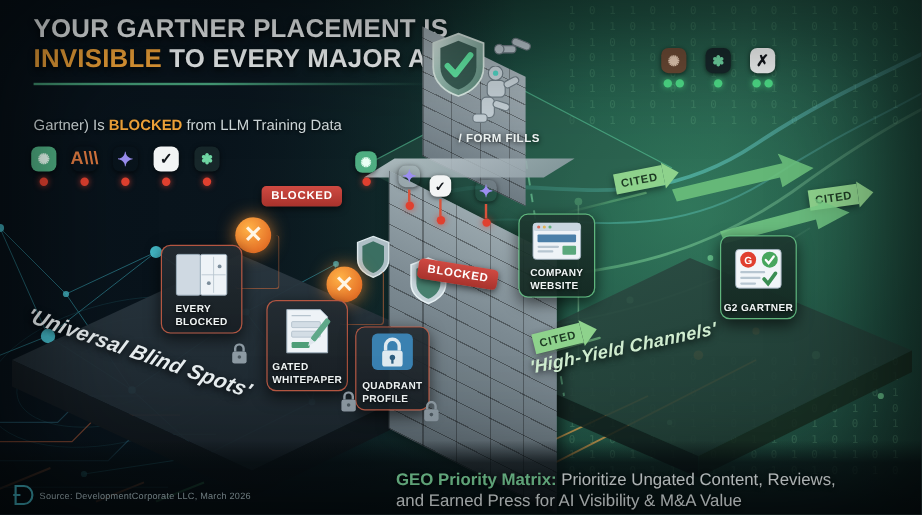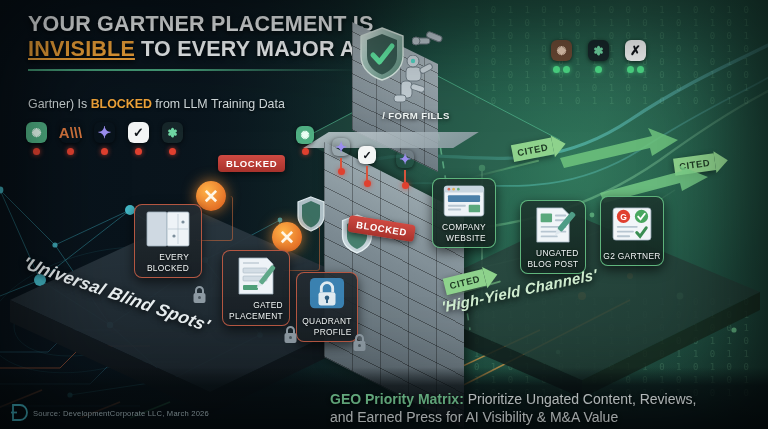--- a/index.html
+++ b/index.html
@@ -28,21 +28,21 @@
   .waves{position:absolute;left:330px;top:0;width:438px;height:429px;}
   .streaks{position:absolute;inset:0;}
 
   
   .platform{position:absolute;left:0;top:0;width:768px;height:429px;}
 
   
   .header{position:absolute;left:28px;top:12px;width:360px;}
   .h1{font-size:21.5px;font-weight:bold;color:#f2f6f7;line-height:25px;letter-spacing:.2px;
       text-shadow:0 2px 5px rgba(0,0,0,.8);}
-  .h1 .amber{color:#f0a339;text-decoration:underline;}
+  .h1 .amber{color:#f0a339;}
   .rule{width:330px;height:1.5px;margin:7px 0 8px 0;
       background:linear-gradient(90deg,#3f8f6d 0%,#47a07a 45%,rgba(70,160,120,0) 100%);}
   .sub{font-size:12.4px;color:#cfd8da;line-height:17.5px;text-shadow:0 1px 3px rgba(0,0,0,.8);}
   .sub .amber{color:#f0a339;font-weight:bold;}
 
   
   .ai-row{position:absolute;left:26px;top:122px;display:flex;gap:13px;align-items:flex-start;}
   .ai-item{display:flex;flex-direction:column;align-items:center;gap:5px;}
   .ai-badge{width:21px;height:21px;border-radius:6px;display:flex;align-items:center;justify-content:center;
             font-size:12px;font-weight:bold;box-shadow:0 1px 4px rgba(0,0,0,.6);}
@@ -104,21 +104,21 @@
     transform:rotate(-12deg) skewX(-6deg);text-shadow:0 2px 6px rgba(0,0,0,.8);}
 
   
   .card{position:absolute;border-radius:8px;display:flex;flex-direction:column;
         align-items:center;justify-content:flex-end;padding-bottom:4px;
         box-shadow:0 4px 12px rgba(0,0,0,.6);}
   .card.blocked-card{background:linear-gradient(180deg,rgba(36,44,50,.92),rgba(24,31,36,.95));
         border:1.2px solid rgba(208,96,70,.85);}
   .card.cited-card{background:linear-gradient(180deg,rgba(30,56,48,.92),rgba(20,40,34,.95));
         border:1.2px solid rgba(108,205,140,.85);}
-  .card .cap{font-size:8.4px;font-weight:normal;color:#f0f5f5;text-align:right;line-height:10.5px;
+  .card .cap{font-size:8.4px;font-weight:bold;color:#f0f5f5;text-align:left;line-height:10.5px;
         letter-spacing:.3px;text-shadow:0 1px 3px rgba(0,0,0,.9);}
   .card .art{flex:1;display:flex;align-items:center;justify-content:center;width:100%;}
 
   
   .tag{position:absolute;font-size:9.5px;font-weight:bold;letter-spacing:.6px;
        padding:3px 8px;border-radius:4px;color:#fff;
        background:linear-gradient(180deg,#cf4a42,#a8322c);
        box-shadow:0 2px 6px rgba(0,0,0,.6);}
   .xbadge{position:absolute;width:30px;height:30px;border-radius:50%;
        background:radial-gradient(circle at 38% 32%,#ffb347,#e8772a 65%,#c95a18 100%);
@@ -464,21 +464,21 @@
         <rect x="10" y="29" width="15" height="5" rx="1" fill="#4e9e78"></rect>
         <line x1="10" y1="7" x2="26" y2="7" stroke="#b6c4ce" stroke-width="1.2"></line>
         <g transform="rotate(38 34 20)">
           <rect x="31" y="8" width="5" height="22" rx="1.6" fill="#5fa889"></rect>
           <polygon points="31,30 36,30 33.5,36" fill="#dfe8ee"></polygon>
         </g>
       </svg>
     </div>
     <div class="cap">
       <span>GATED</span><br>
-      <span>PLACEMENT</span>
+      <span>WHITEPAPER</span>
     </div>
   </div>
 
   <div class="card blocked-card" style="left:296px;top:272px;width:60px;height:64px;">
     <div class="art">
       <svg viewBox="0 0 40 38" width="40" height="36">
         <rect x="2" y="1" width="36" height="32" rx="5" fill="#3d8bbf" opacity=".9"></rect>
         <rect x="11" y="16" width="18" height="14" rx="2.5" fill="#dfeaf0"></rect>
         <path d="M14,16 V12 a6,6 0 0 1 12,0 V16" fill="none" stroke="#dfeaf0" stroke-width="3"></path>
         <circle cx="20" cy="22" r="2.4" fill="#2d5e80"></circle>
@@ -545,41 +545,20 @@
         <rect x="6" y="26" width="14" height="2" rx="1" fill="#b7c6d1"></rect>
         <rect x="28" y="22" width="12" height="8" rx="1" fill="#5aa87c"></rect>
       </svg>
     </div>
     <div class="cap">
       <span>COMPANY</span><br>
       <span>WEBSITE</span>
     </div>
   </div>
 
-  <div class="card cited-card" style="left:520px;top:200px;width:64px;height:68px;">
-    <div class="art">
-      <svg viewBox="0 0 46 40" width="46" height="38">
-        <path d="M6,2 H33 L40,9 V38 H6 Z" fill="#f0f5f8" stroke="#9fb0bd" stroke-width=".8"></path>
-        <rect x="10" y="8" width="12" height="9" rx="1" fill="#5aa87c"></rect>
-        <rect x="25" y="9" width="12" height="2" rx="1" fill="#b7c6d1"></rect>
-        <rect x="25" y="14" width="12" height="2" rx="1" fill="#b7c6d1"></rect>
-        <rect x="10" y="21" width="27" height="2" rx="1" fill="#b7c6d1"></rect>
-        <rect x="10" y="26" width="27" height="2" rx="1" fill="#b7c6d1"></rect>
-        <rect x="10" y="31" width="18" height="2" rx="1" fill="#b7c6d1"></rect>
-        <g transform="rotate(40 36 18)">
-          <rect x="33" y="4" width="6" height="24" rx="2" fill="#4f9d86"></rect>
-          <polygon points="33,28 39,28 36,35" fill="#dfe8ee"></polygon>
-        </g>
-      </svg>
-    </div>
-    <div class="cap">
-      <span>UNGATED</span><br>
-      <span>BLOG POST</span>
-    </div>
-  </div>
 
   <div class="card cited-card" style="left:600px;top:196px;width:62px;height:64px;">
     <div class="art">
       <svg viewBox="0 0 46 38" width="46" height="36">
         <rect x="3" y="2" width="40" height="34" rx="3" fill="#f2f6f9" stroke="#9fb0bd" stroke-width=".8"></rect>
         <circle cx="14" cy="11" r="7" fill="#e0402f"></circle>
         <text x="14" y="15" font-size="9" font-weight="bold" fill="#ffffff" text-anchor="middle" font-family="Liberation Sans, sans-serif">G</text>
         <circle cx="33" cy="11" r="7" fill="#49a85f"></circle>
         <path d="M29.5,11.2 L32,14 L36.5,8.2" stroke="#ffffff" stroke-width="2" fill="none" stroke-linecap="round"></path>
         <rect x="7" y="21" width="22" height="2" rx="1" fill="#b7c6d1"></rect>

